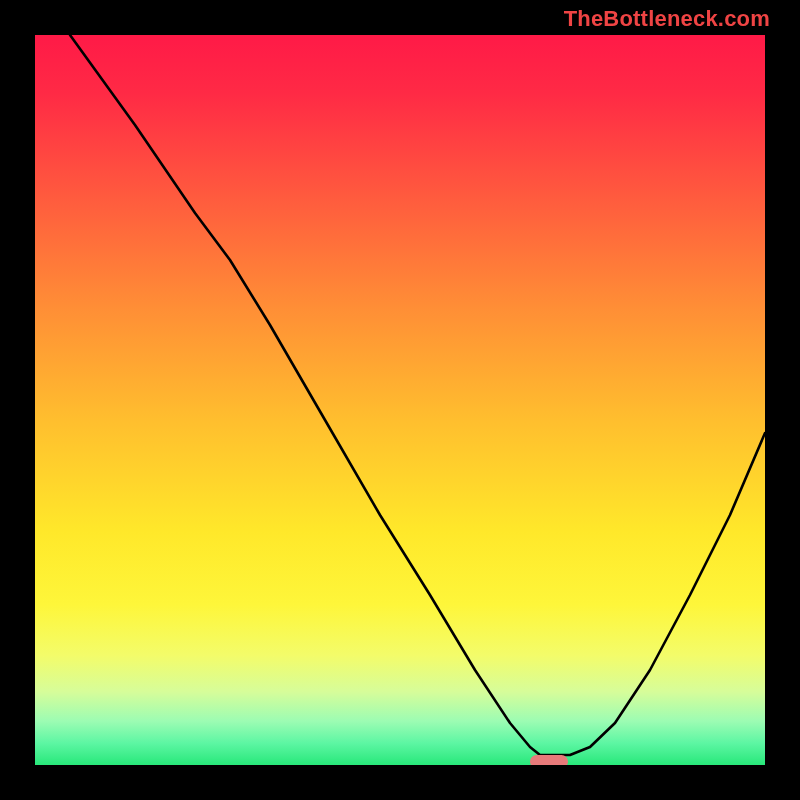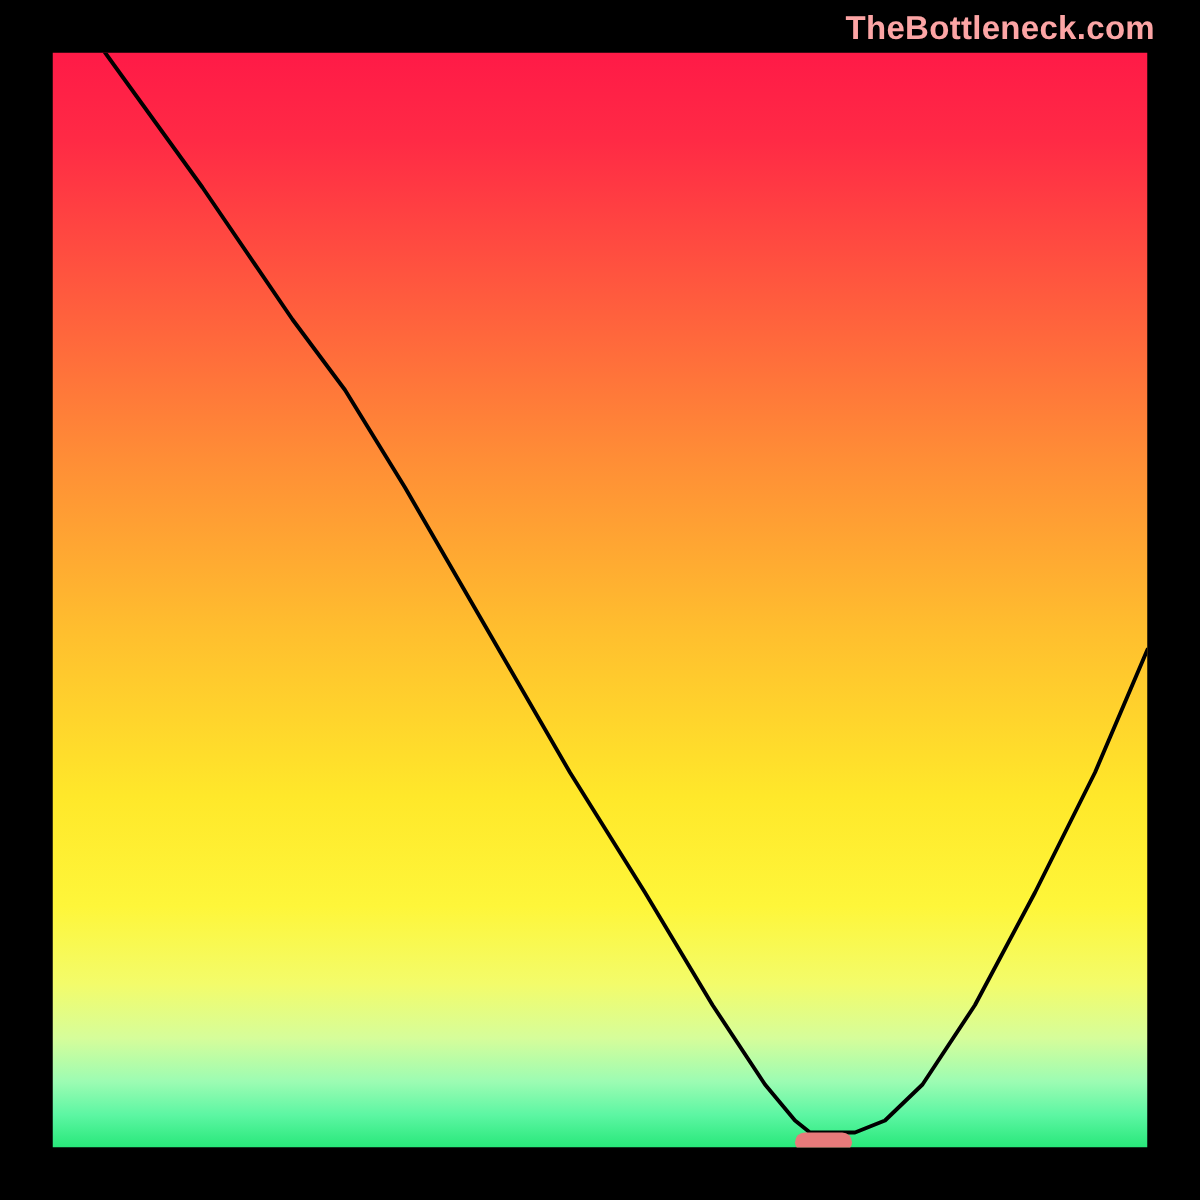--- a/index.html
+++ b/index.html
@@ -45,21 +45,21 @@
     position: absolute;
     border-radius: 7px;
   }
   .watermark {
     position: absolute;
     top: 6px;
     right: 30px;
     font-family: Arial, Helvetica, sans-serif;
     font-size: 22px;
     font-weight: 600;
-    color: #fca5a5;
+    color: #ef4444;
     letter-spacing: 0.2px;
   }
 </style>
 </head>
 <body>
 
 <div class="frame">
 
   <div class="watermark">TheBottleneck.com</div>
 

